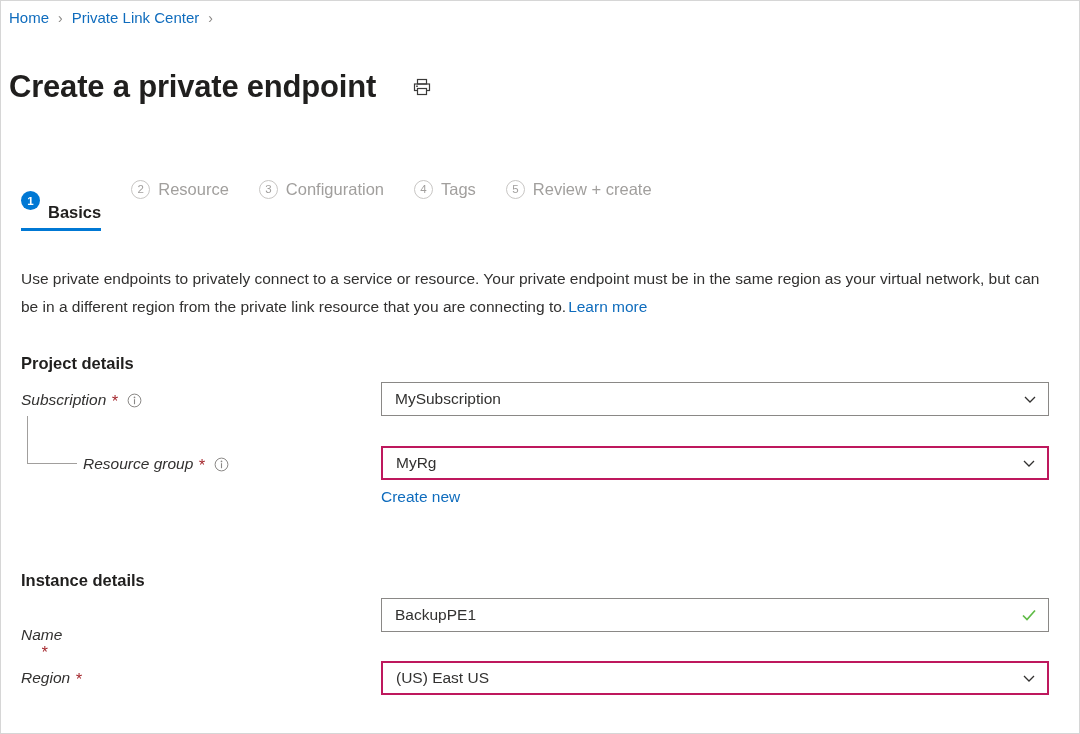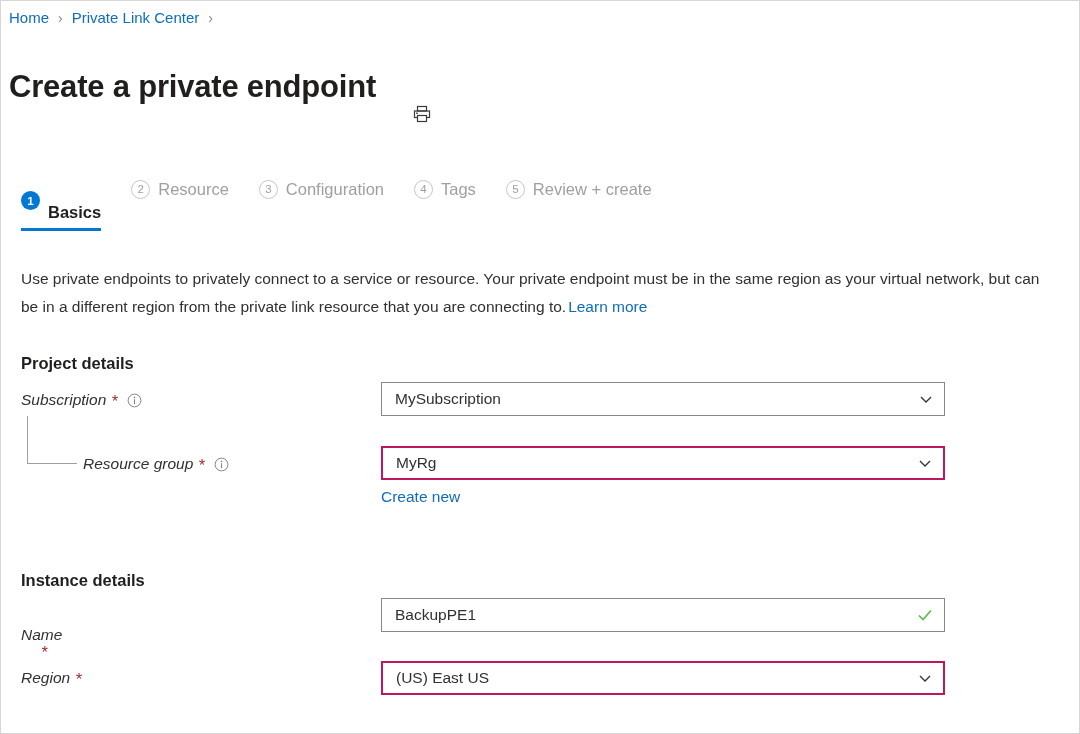--- a/index.html
+++ b/index.html
@@ -44,21 +44,21 @@
     font-size: 14px;
     display: inline-block;
   }
 
   
   .title-row {
     position: absolute;
     left: 8px;
     top: 46px;
     display: flex;
-    align-items: flex-end;
+    align-items: center;
   }
   .page-title {
     font-size: 31px;
     font-weight: 600;
     color: #201f1e;
     letter-spacing: -0.2px;
     line-height: 38px;
     white-space: nowrap;
   }
   .print-btn {
@@ -200,21 +200,21 @@
     height: 48px;
     border-left: 1.5px solid #a19f9d;
     border-bottom: 1.5px solid #a19f9d;
     box-sizing: border-box;
   }
 
   
   .control {
     position: absolute;
     left: 380px;
-    width: 564px;
+    width: 668px;
     height: 34px;
     box-sizing: border-box;
     background: #ffffff;
     display: flex;
     align-items: center;
     padding: 0 10px 0 13px;
     font-size: 15.5px;
     color: #323130;
   }
   .control.gray { border: 1px solid #8a8886; }

